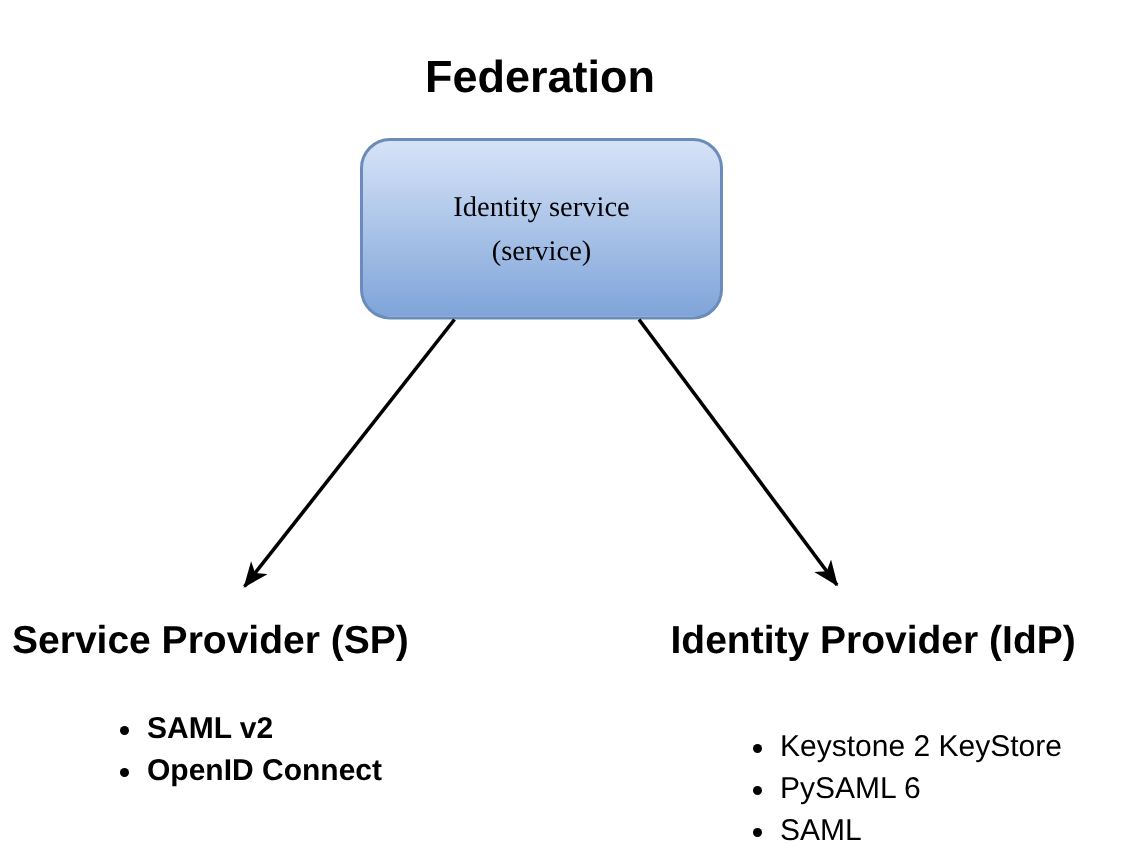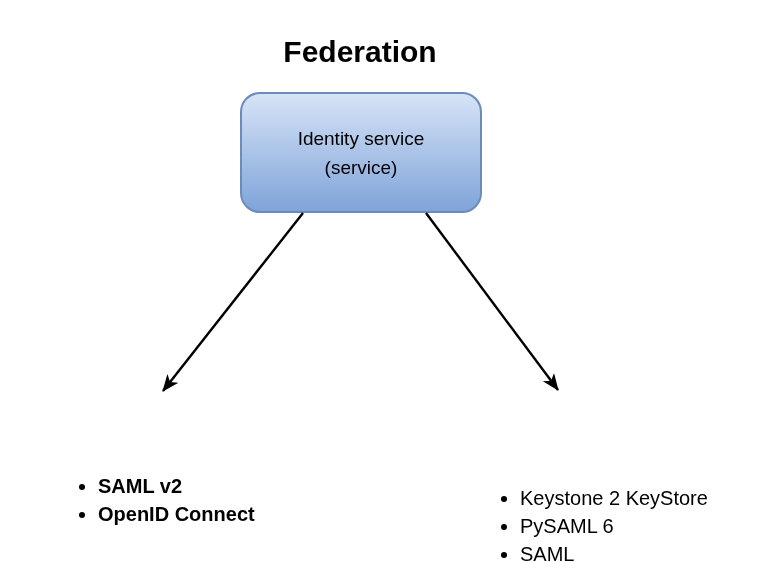--- a/index.html
+++ b/index.html
@@ -38,21 +38,21 @@
     background: linear-gradient(#d6e3f7, #7fa4d9);
     display: flex;
     align-items: center;
     justify-content: center;
   }
   .node-label {
     text-align: center;
     font-size: 19px;
     line-height: 29px;
   }
-  .node-label span { display: block; }
+  .node-label span { display: block; font-family: Liberation Serif, serif; }
   .arrows-layer {
     position: absolute;
     left: 0;
     top: 0;
     width: 762px;
     height: 562px;
     pointer-events: none;
   }
   .section-heading {
     position: absolute;
@@ -92,26 +92,28 @@
   <svg class="arrows-layer" viewBox="0 0 762 562" xmlns="http://www.w3.org/2000/svg">
     <defs>
       <marker id="arrowhead" markerUnits="userSpaceOnUse" markerWidth="22" markerHeight="16" refX="16" refY="7" orient="auto">
         <path d="M0,0 L17,7 L0,14 L4.5,7 Z" fill="#000000"></path>
       </marker>
     </defs>
     <line x1="303" y1="213" x2="163" y2="391" stroke="#000000" stroke-width="2.4" marker-end="url(#arrowhead)"></line>
     <line x1="426" y1="213" x2="558" y2="390" stroke="#000000" stroke-width="2.4" marker-end="url(#arrowhead)"></line>
   </svg>
 
+  <div class="section-heading sp-heading">Service Provider (SP)</div>
 
   <ul class="bullet-list sp-list">
     <li>SAML v2</li>
     <li>OpenID Connect</li>
   </ul>
 
+  <div class="section-heading idp-heading">Identity Provider (IdP)</div>
 
   <ul class="bullet-list idp-list">
     <li>Keystone 2 KeyStore</li>
     <li>PySAML 6</li>
     <li>SAML</li>
   </ul>
 
 </div>
 
 </body></html>

